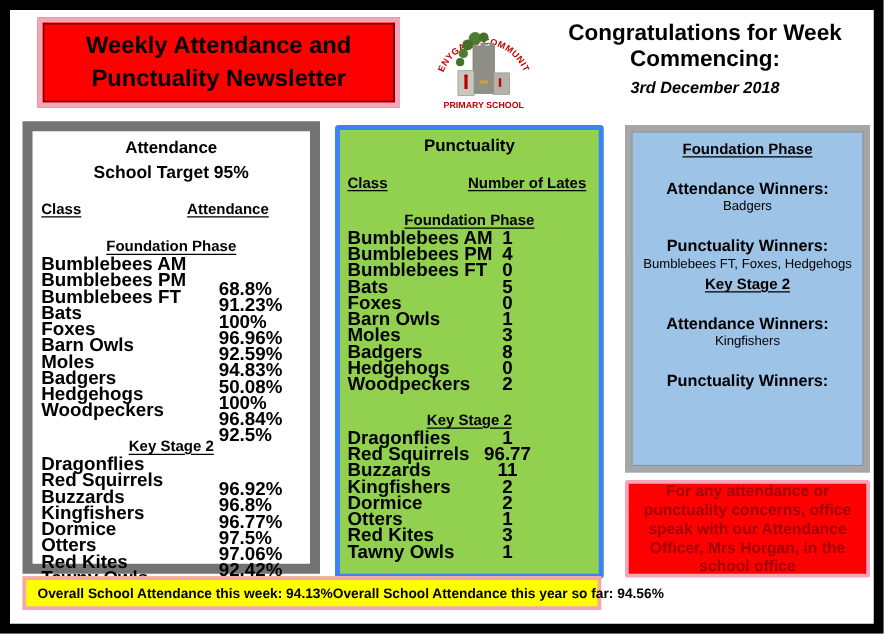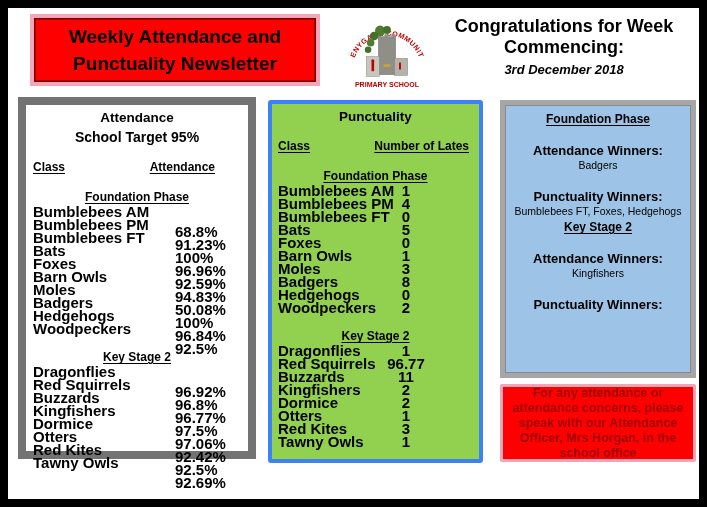--- a/index.html
+++ b/index.html
@@ -371,17 +371,21 @@
               <div class="win-group">
                 <div class="win-label">Punctuality Winners:</div>
                 <div class="win-names"></div>
               </div>
             </div>
         </div>
       </div>
   </div>
 
   <div class="concerns-box">
-    <span>For any attendance or attendance concerns, please speak with our Attendance Officer, Mrs Horgan, in the school office</span>
-  </div>
-
+    <span>For any attendance or punctuality concerns, office speak with our Attendance Officer, Mrs Horgan, in the school office</span>
+  </div>
+
+  <div class="footer-strip">
+    <span>Overall School Attendance this week: 94.13%</span>
+    <span>Overall School Attendance this year so far: 94.56%</span>
+  </div>
 
 </div>
 
 </body></html>

